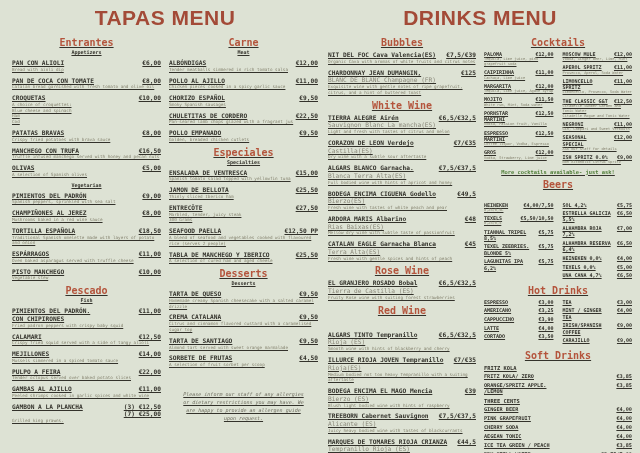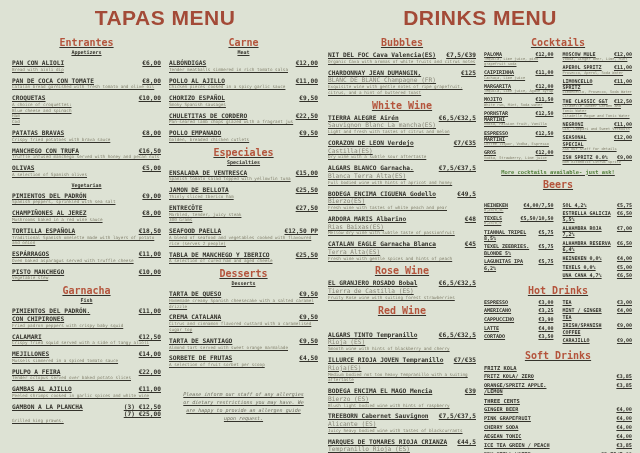--- a/index.html
+++ b/index.html
@@ -133,21 +133,21 @@
               <div class="item">
                 <div class="row">
                   <span class="nm">PISTO MANCHEGO</span>
                   <span class="pr">€10,00</span>
                 </div>
                 <div class="desc">Vegetable stew</div>
               </div>
             </div>
           </div>
           <div class="section-gap">
-            <div class="section-title">Garnacha</div>
+            <div class="section-title">Pescado</div>
             <div class="section-sub">Fish</div>
             <div>
               <div class="item">
                 <div class="row">
                   <span class="nm">PIMIENTOS DEL PADRÓN.
 CON CHIPIRONES</span>
                   <span class="pr">€11,00</span>
                 </div>
                 <div class="desc">Fried padron peppers with crispy baby squid</div>
               </div>

